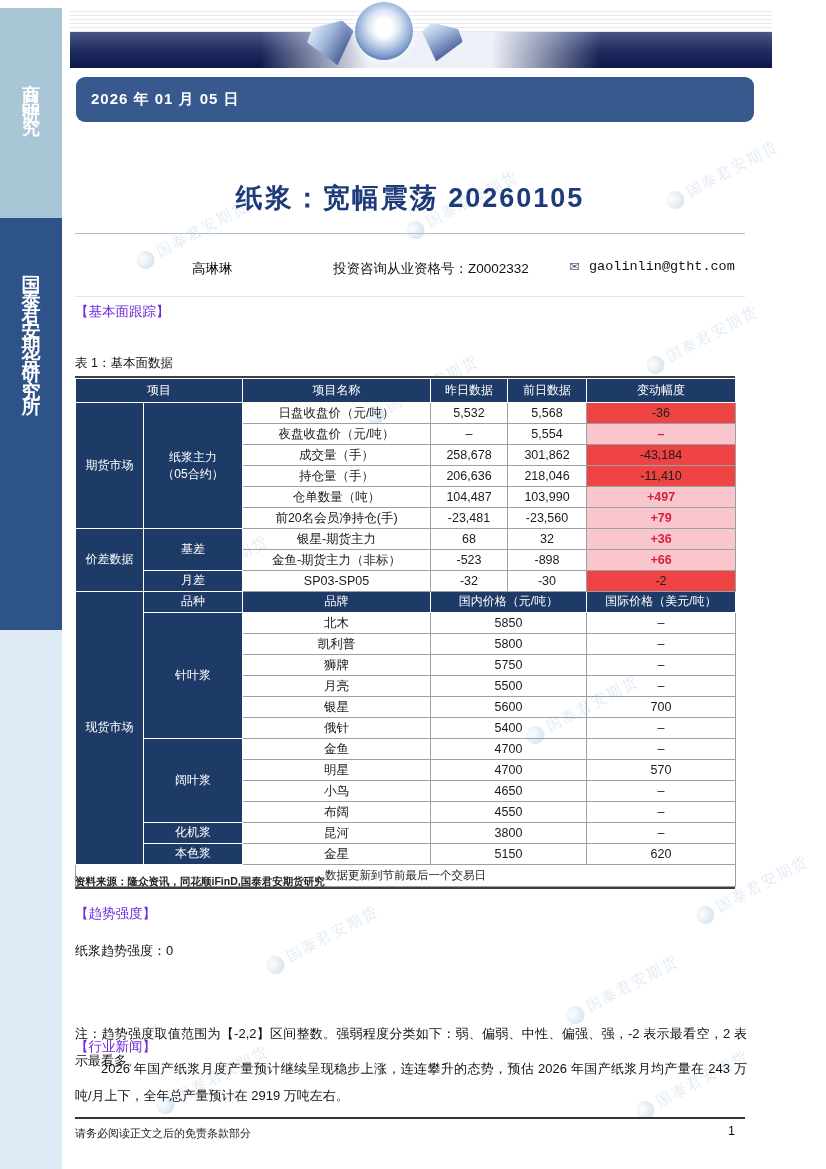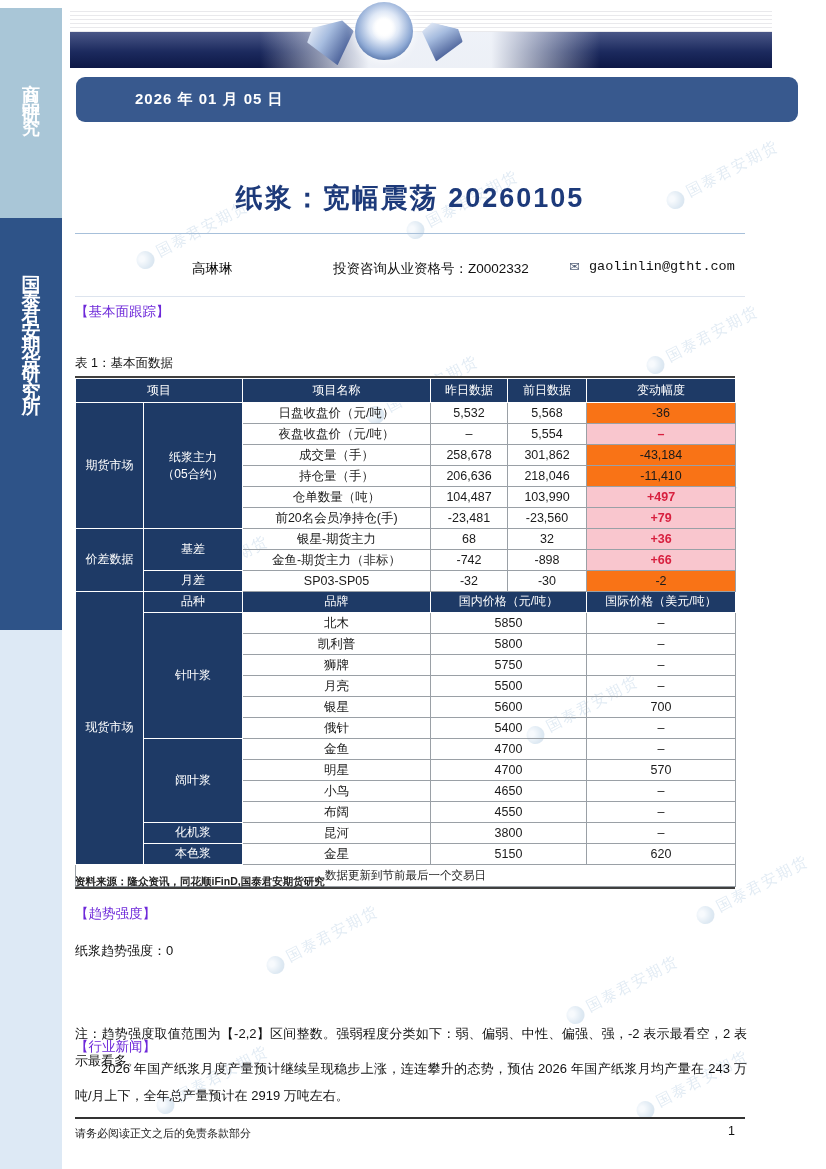--- a/index.html
+++ b/index.html
@@ -33,21 +33,21 @@
       box-shadow:0 0 10px rgba(255,255,255,.9);}
   .gem-center:after{content:"";position:absolute;left:17px;top:15px;width:24px;height:24px;border-radius:50%;
       background:radial-gradient(circle,#ffffff 30%,rgba(255,255,255,0) 75%);}
   .gem-side{position:absolute;width:48px;height:46px;
       clip-path:polygon(50% 100%,0 36%,18% 8%,82% 8%,100% 36%);
       background:linear-gradient(135deg,#f0f4fb 5%,#a6bcdf 38%,#53699f 72%,#2c4478 100%);}
   .gem-left{left:308px;top:20px;transform:rotate(-14deg);}
   .gem-right{left:420px;top:22px;width:42px;height:40px;transform:rotate(14deg);}
   
   .datebar{position:absolute;left:76px;top:77px;width:678px;height:45px;border-radius:9px;
-      background:#38598e;display:flex;align-items:center;padding-left:44px;}
+      background:#38598e;display:flex;align-items:center;}
   .datebar span{color:#fff;font-size:15px;font-weight:bold;letter-spacing:1px;padding-left:15px;}
   
   .title{position:absolute;left:75px;top:180px;width:670px;text-align:center;
       font-size:27px;font-weight:bold;color:#1d3a7a;letter-spacing:2px;}
   .hr1{position:absolute;left:75px;top:233px;width:670px;height:1px;background:#a7c0da;}
   .author-name{position:absolute;left:192px;top:260px;font-size:13.5px;color:#000000;}
   .author-qual{position:absolute;left:333px;top:260px;font-size:13.5px;color:#111;}
   .mail-icon{position:absolute;left:569px;top:259px;font-size:13px;color:#55627a;}
   .author-email{position:absolute;left:589px;top:259px;font-size:13.5px;color:#111;
       font-family:"Liberation Mono","DejaVu Sans Mono",monospace;text-decoration:none;}
@@ -57,21 +57,21 @@
   
   .table-wrap{position:absolute;left:75px;top:376px;width:660px;
       border-top:2px solid #404040;border-bottom:2px solid #404040;}
   table{border-collapse:collapse;width:660px;table-layout:fixed;}
   th,td{text-align:center;vertical-align:middle;padding:0 2px;line-height:1.15;
       border:1px solid #9aa0a6;font-size:12.5px;height:20px;background:transparent;}
   th{font-weight:400;font-size:12px;}
   tr:first-child th{height:23px;}
   .navy{background:#1e3a66;color:#ffffff;border:1px solid #ffffff;font-size:12px;}
   .pre{white-space:pre-line;line-height:1.35;}
-  .green{background:#f97316;}
+  .green{background:#ef4444;}
   .pink{background:#f9c6ce;}
   .red{color:#d8203f;font-weight:bold;}
   .noterow{font-size:11.5px;height:21px;color:#222;}
   
   .source{position:absolute;left:75px;top:875px;font-size:10.5px;font-weight:bold;color:#222;}
   .trend-val{position:absolute;left:75px;top:942px;font-size:13px;color:#111;}
   .para{position:absolute;left:75px;width:672px;font-size:13px;line-height:27px;color:#111;text-align:justify;}
   .indent{text-indent:2em;}
   .hr3{position:absolute;left:75px;top:1117px;width:670px;height:2px;background:#333;}
   .footer-text{position:absolute;left:75px;top:1126px;font-size:11px;color:#222;}
@@ -234,21 +234,21 @@
         <tr>
           <td rowspan="3" class="navy">价差数据</td>
           <td rowspan="2" class="navy">基差</td>
           <td>银星-期货主力</td>
           <td>68</td>
           <td>32</td>
           <td class="pink red">+36</td>
         </tr>
         <tr>
           <td>金鱼-期货主力（非标）</td>
-          <td>-742</td>
+          <td>-523</td>
           <td>-898</td>
           <td class="pink red">+66</td>
         </tr>
         <tr>
           <td class="navy">月差</td>
           <td>SP03-SP05</td>
           <td>-32</td>
           <td>-30</td>
           <td class="green">-2</td>
         </tr>

